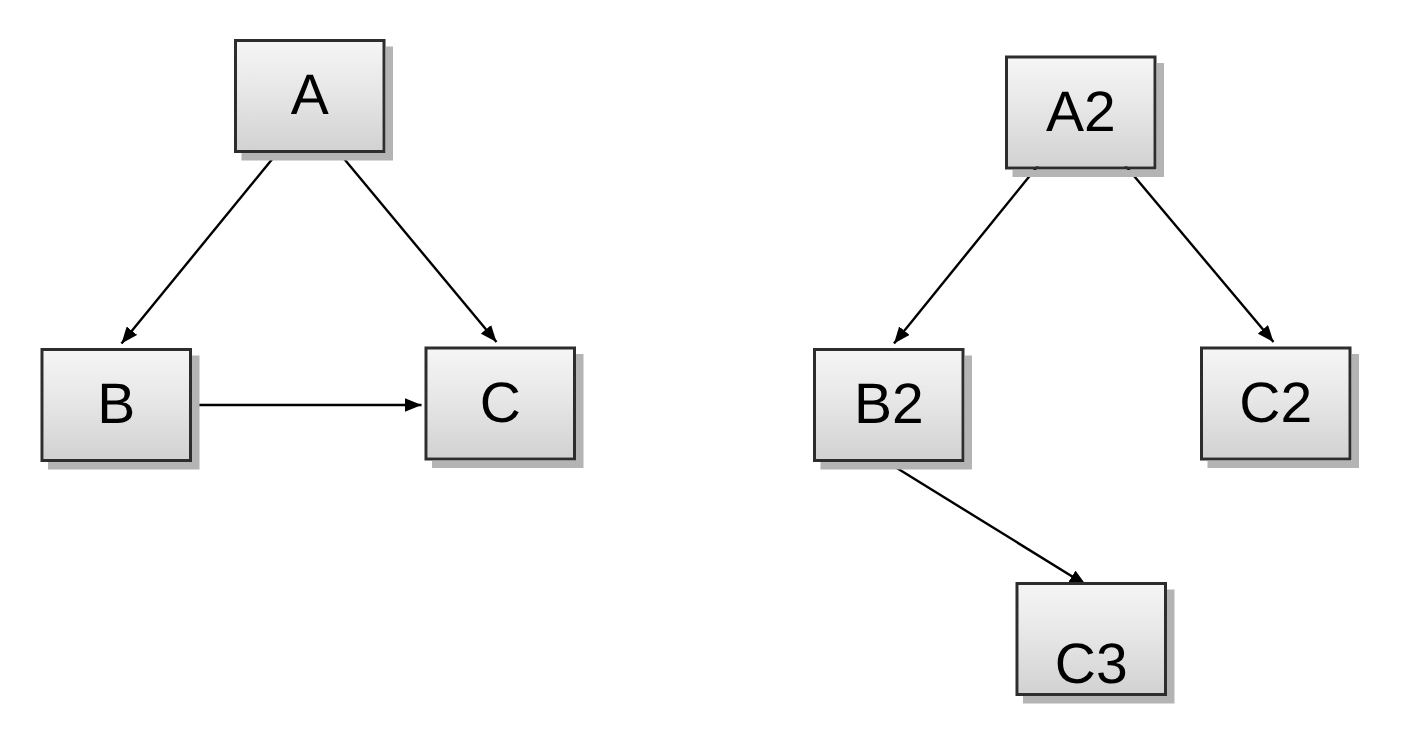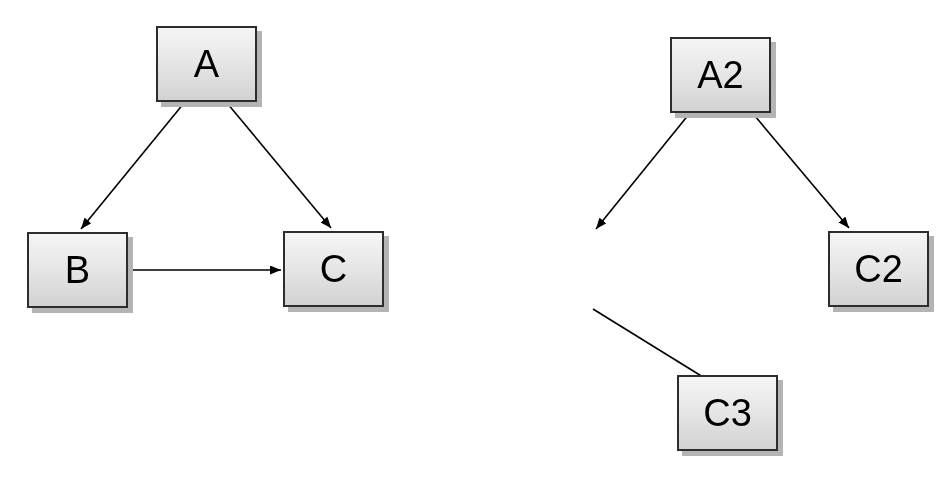--- a/index.html
+++ b/index.html
@@ -43,22 +43,22 @@
     line-height: 1;
     color: #000000;
     user-select: none;
   }
   
   #node-a  { left: 156px; top: 26px;  }
   #node-b  { left: 27px;  top: 232px; }
   #node-c  { left: 283px; top: 231px; }
   #node-a2 { left: 670px; top: 25px; margin-top: 12px;  }
   #node-b2 { left: 542px; top: 232px; }
-  #node-c2 { left: 828px; top: 231px; align-items: center; }
-  #node-c3 { left: 677px; top: 375px; }
+  #node-c2 { left: 800px; top: 231px; align-items: center; }
+  #node-c3 { left: 677px; top: 388px; align-items: flex-end; }
 </style>
 </head>
 <body>
 
 <div class="canvas">
 
   <svg class="edges" width="940" height="504" viewBox="0 0 940 504" xmlns="http://www.w3.org/2000/svg">
     <defs>
       <marker id="arrow" markerUnits="userSpaceOnUse" markerWidth="12" markerHeight="9" refX="11" refY="4.5" orient="auto">
         <path d="M0,0 L11,4.5 L0,9 Z" fill="#000000"></path>
@@ -80,20 +80,23 @@
   <div class="node" id="node-b">
     <span class="node-label">B</span>
   </div>
   <div class="node" id="node-c">
     <span class="node-label">C</span>
   </div>
 
   <div class="node" id="node-a2">
     <span class="node-label">A2</span>
   </div>
+  <div class="node" id="node-b2">
+    <span class="node-label">B2</span>
+  </div>
   <div class="node" id="node-c2">
     <span class="node-label">C2</span>
   </div>
   <div class="node" id="node-c3">
     <span class="node-label">C3</span>
   </div>
 
 </div>
 
 </body></html>

